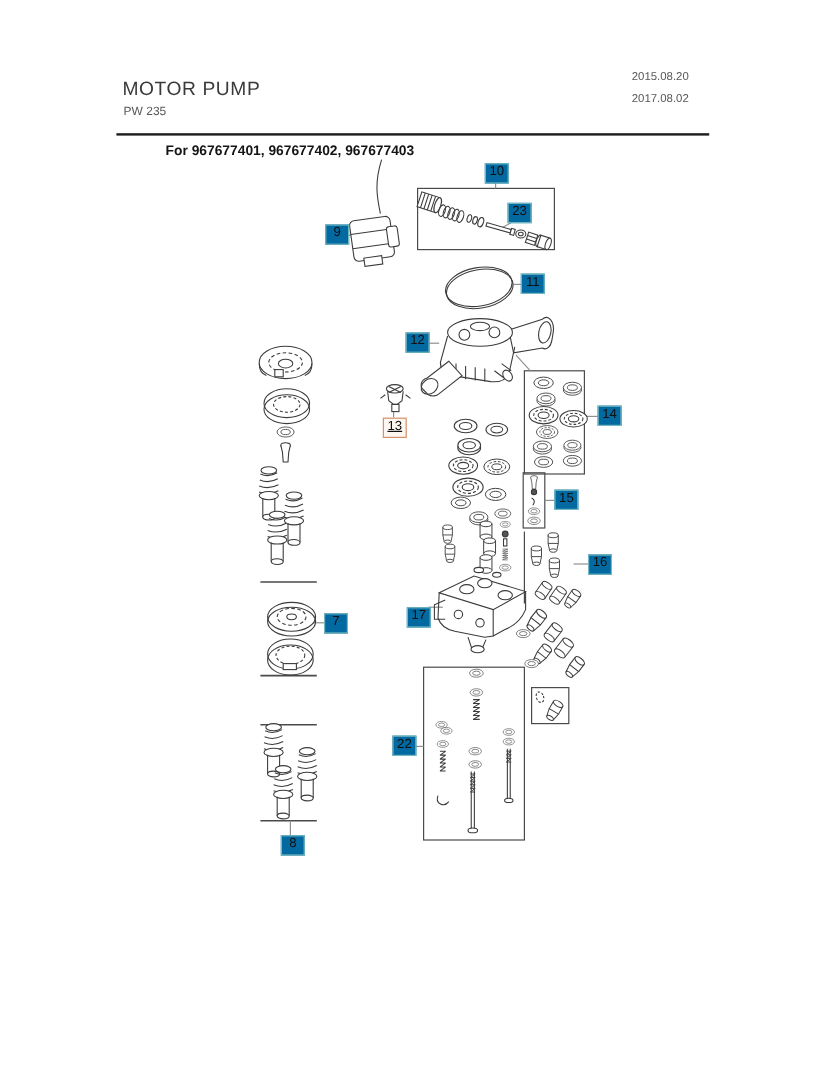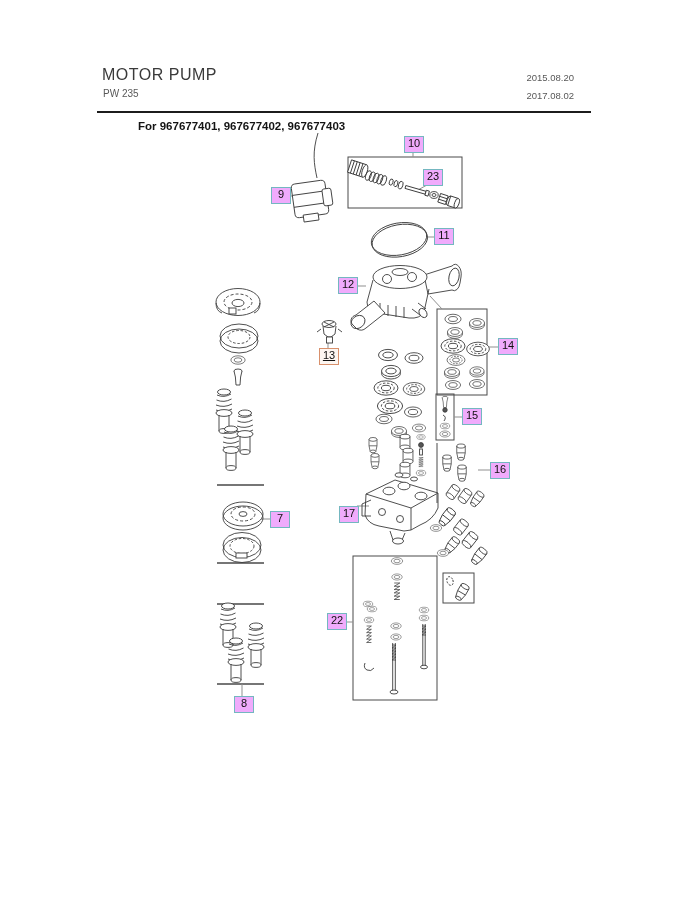--- a/index.html
+++ b/index.html
@@ -1,30 +1,30 @@
 <!DOCTYPE html>
 <html><head>
 <meta charset="utf-8">
 <style>
   html,body{margin:0;padding:0;background:#fff;}
   .page{position:relative;width:671px;height:900px;background:#fff;overflow:hidden;
         font-family:"Liberation Sans",sans-serif;}
   .hdr-title{position:absolute;left:102px;top:66px;font-size:16px;color:#3a3a3a;letter-spacing:.5px;}
   .hdr-model{position:absolute;left:103px;top:88px;font-size:10px;color:#585858;}
-  .hdr-dates{position:absolute;right:97px;top:69px;text-align:right;font-size:9.5px;color:#585858;line-height:18px;}
+  .hdr-dates{position:absolute;right:97px;top:56px;text-align:right;font-size:9.5px;color:#585858;line-height:18px;}
   .rule{position:absolute;left:97px;top:111px;width:494px;height:2px;background:#1c1c1c;}
   .applies{position:absolute;left:102px;top:120px;font-size:11.5px;font-weight:bold;color:#141414;margin-left:36px;}
   .dwg{position:absolute;left:0;top:0;}
   .dwg ellipse,.dwg rect,.dwg path,.dwg circle{stroke:#3b3b3b;stroke-width:.9;fill:#fff;}
   .dwg .nf{fill:none;}
   .dwg .pbox{fill:none;stroke:#4a4a4a;stroke-width:1;}
   .dwg .leaders path{stroke:#8f8f8f;stroke-width:1;fill:none;}
   .dwg .thin{stroke-width:.8;}
   .callout{position:absolute;width:20px;height:17px;box-sizing:border-box;border:1.6px solid #74b7c0;
-           background:#f0abfc;color:#101010;font-size:11px;line-height:13.5px;text-align:center;cursor:pointer;}
+           background:#0369a1;color:#101010;font-size:11px;line-height:13.5px;text-align:center;cursor:pointer;}
   .callout.orange{border-color:#d8906c;background:#fdf6f1;text-decoration:underline;}
 </style>
 </head>
 <body>
 
 <div class="page">
 
   <div class="hdr-title">MOTOR PUMP</div>
   <div class="hdr-model">PW 235</div>
   <div class="hdr-dates">

